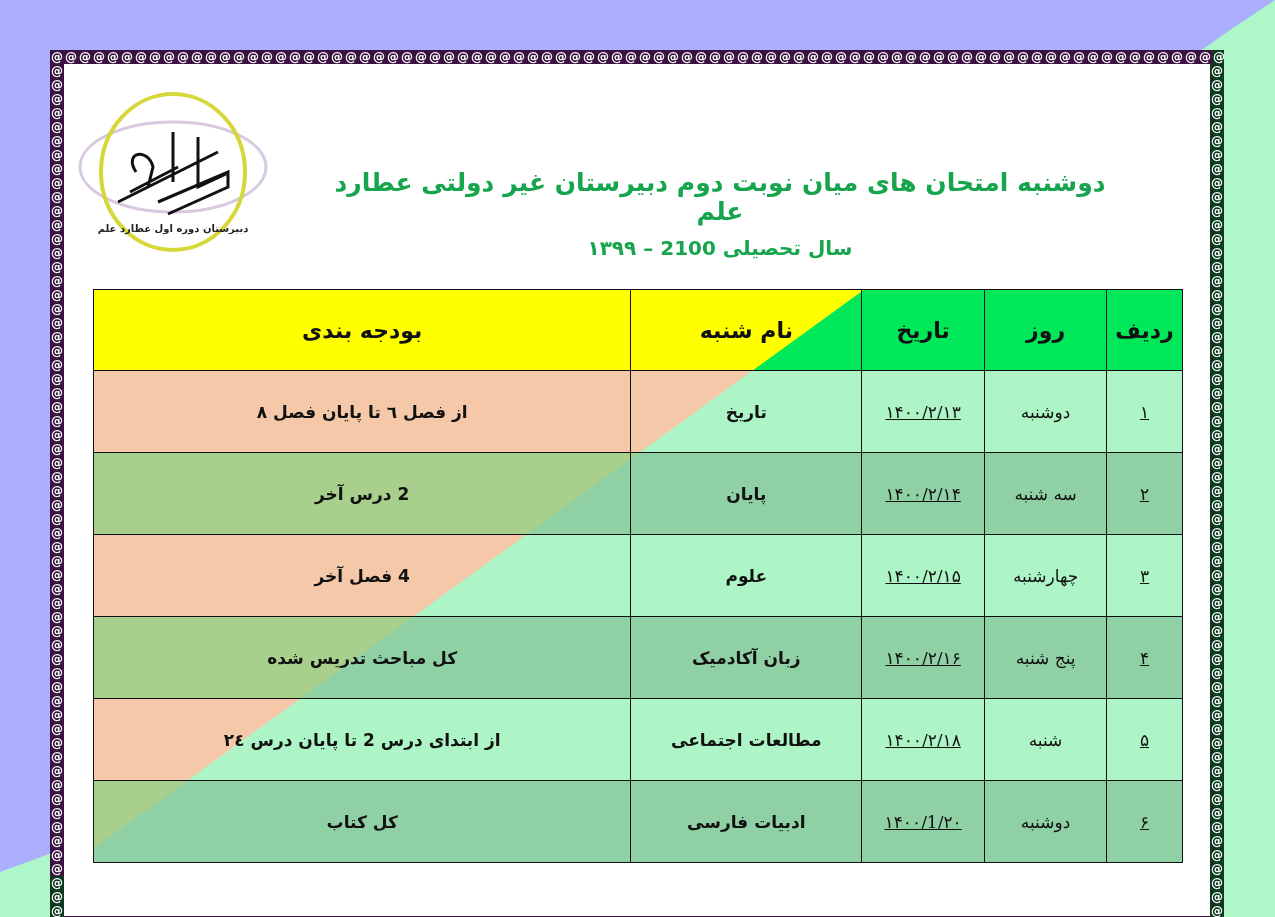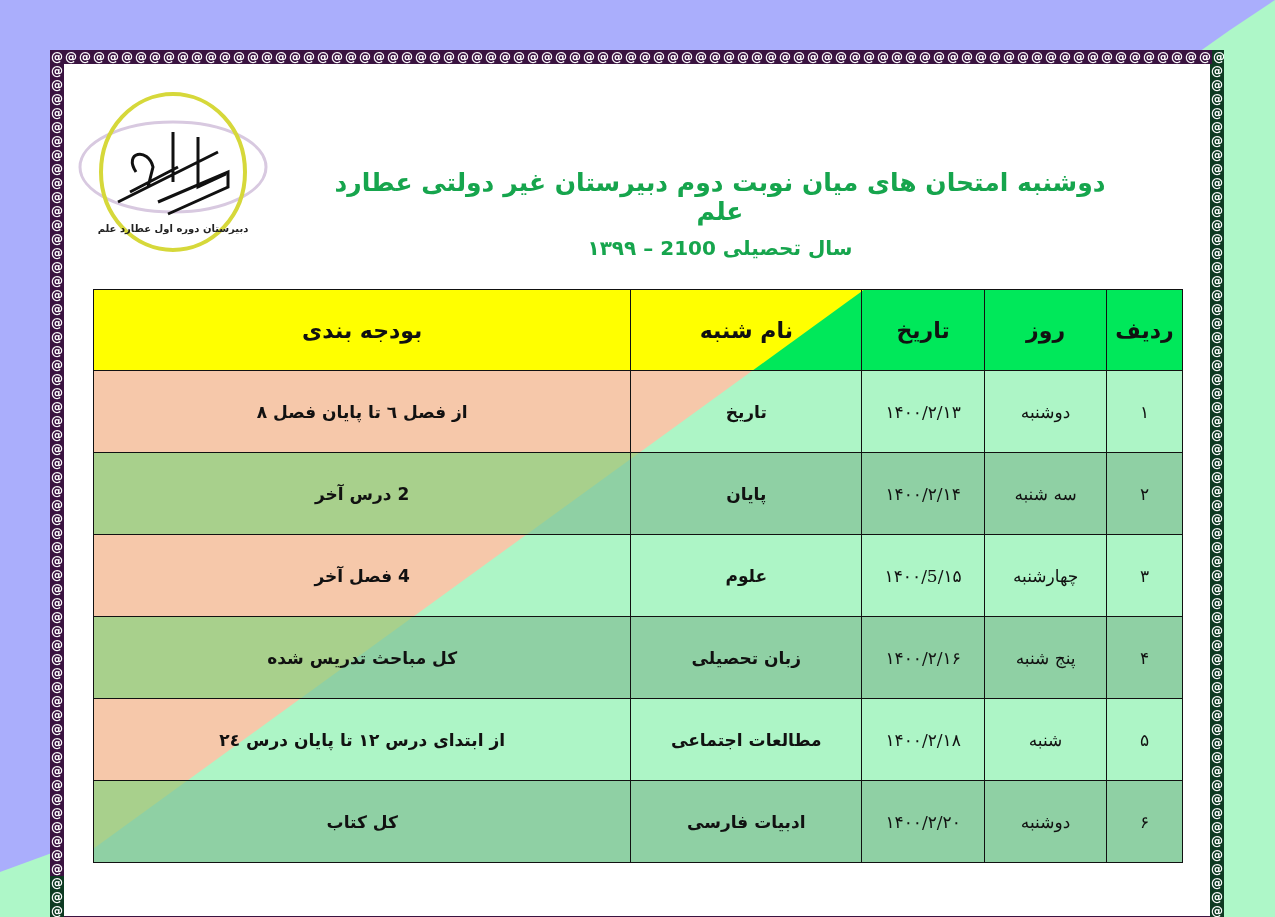--- a/index.html
+++ b/index.html
@@ -63,21 +63,21 @@
     border-collapse:collapse; direction:rtl;
     font-family:"DejaVu Serif", serif;
   }
   table.exam td, table.exam th {
     border:1.5px solid #111; text-align:center; vertical-align:middle;
     padding:0; color:#111; background:transparent;
   }
   table.exam th { font-size:22px; font-weight:bold; height:80px; font-family:"DejaVu Sans", sans-serif; }
   table.exam td { font-size:17px; height:81px; }
   td.bold { font-weight:bold; font-family:"DejaVu Sans", sans-serif; }
-  td.num { font-size:17px; }
+  td.num { font-size:17px;text-decoration:underline; }
 </style>
 </head>
 <body>
 
 <div class="bg-green"></div>
 <div class="bg-green2"></div>
 
 <div class="frame"></div>
 
 <div class="spiral-row" id="sp-top" style="left:50px; top:50px; width:1174px; height:14px;">
@@ -356,40 +356,40 @@
     <tr>
       <td class="num">۲</td>
       <td>سه شنبه</td>
       <td class="num">۱۴۰۰/۲/۱۴</td>
       <td class="bold">پایان</td>
       <td class="bold">2 درس آخر</td>
     </tr>
     <tr>
       <td class="num">۳</td>
       <td>چهارشنبه</td>
-      <td class="num">۱۴۰۰/5/۱۵</td>
+      <td class="num">۱۴۰۰/۲/۱۵</td>
       <td class="bold">علوم</td>
       <td class="bold">4 فصل آخر</td>
     </tr>
     <tr>
       <td class="num">۴</td>
       <td>پنج شنبه</td>
       <td class="num">۱۴۰۰/۲/۱۶</td>
-      <td class="bold">زبان تحصیلی</td>
+      <td class="bold">زبان آکادمیک</td>
       <td class="bold">کل مباحث تدریس شده</td>
     </tr>
     <tr>
       <td class="num">۵</td>
       <td>شنبه</td>
       <td class="num">۱۴۰۰/۲/۱۸</td>
       <td class="bold">مطالعات اجتماعی</td>
-      <td class="bold">از ابتدای درس ١٢ تا پایان درس ٢٤</td>
+      <td class="bold">از ابتدای درس 2 تا پایان درس ٢٤</td>
     </tr>
     <tr>
       <td class="num">۶</td>
       <td>دوشنبه</td>
-      <td class="num">۱۴۰۰/۲/۲۰</td>
+      <td class="num">۱۴۰۰/1/۲۰</td>
       <td class="bold">ادبیات فارسی</td>
       <td class="bold">کل کتاب</td>
     </tr>
   </tbody>
     </table>
 </div>
 
 </body></html>

